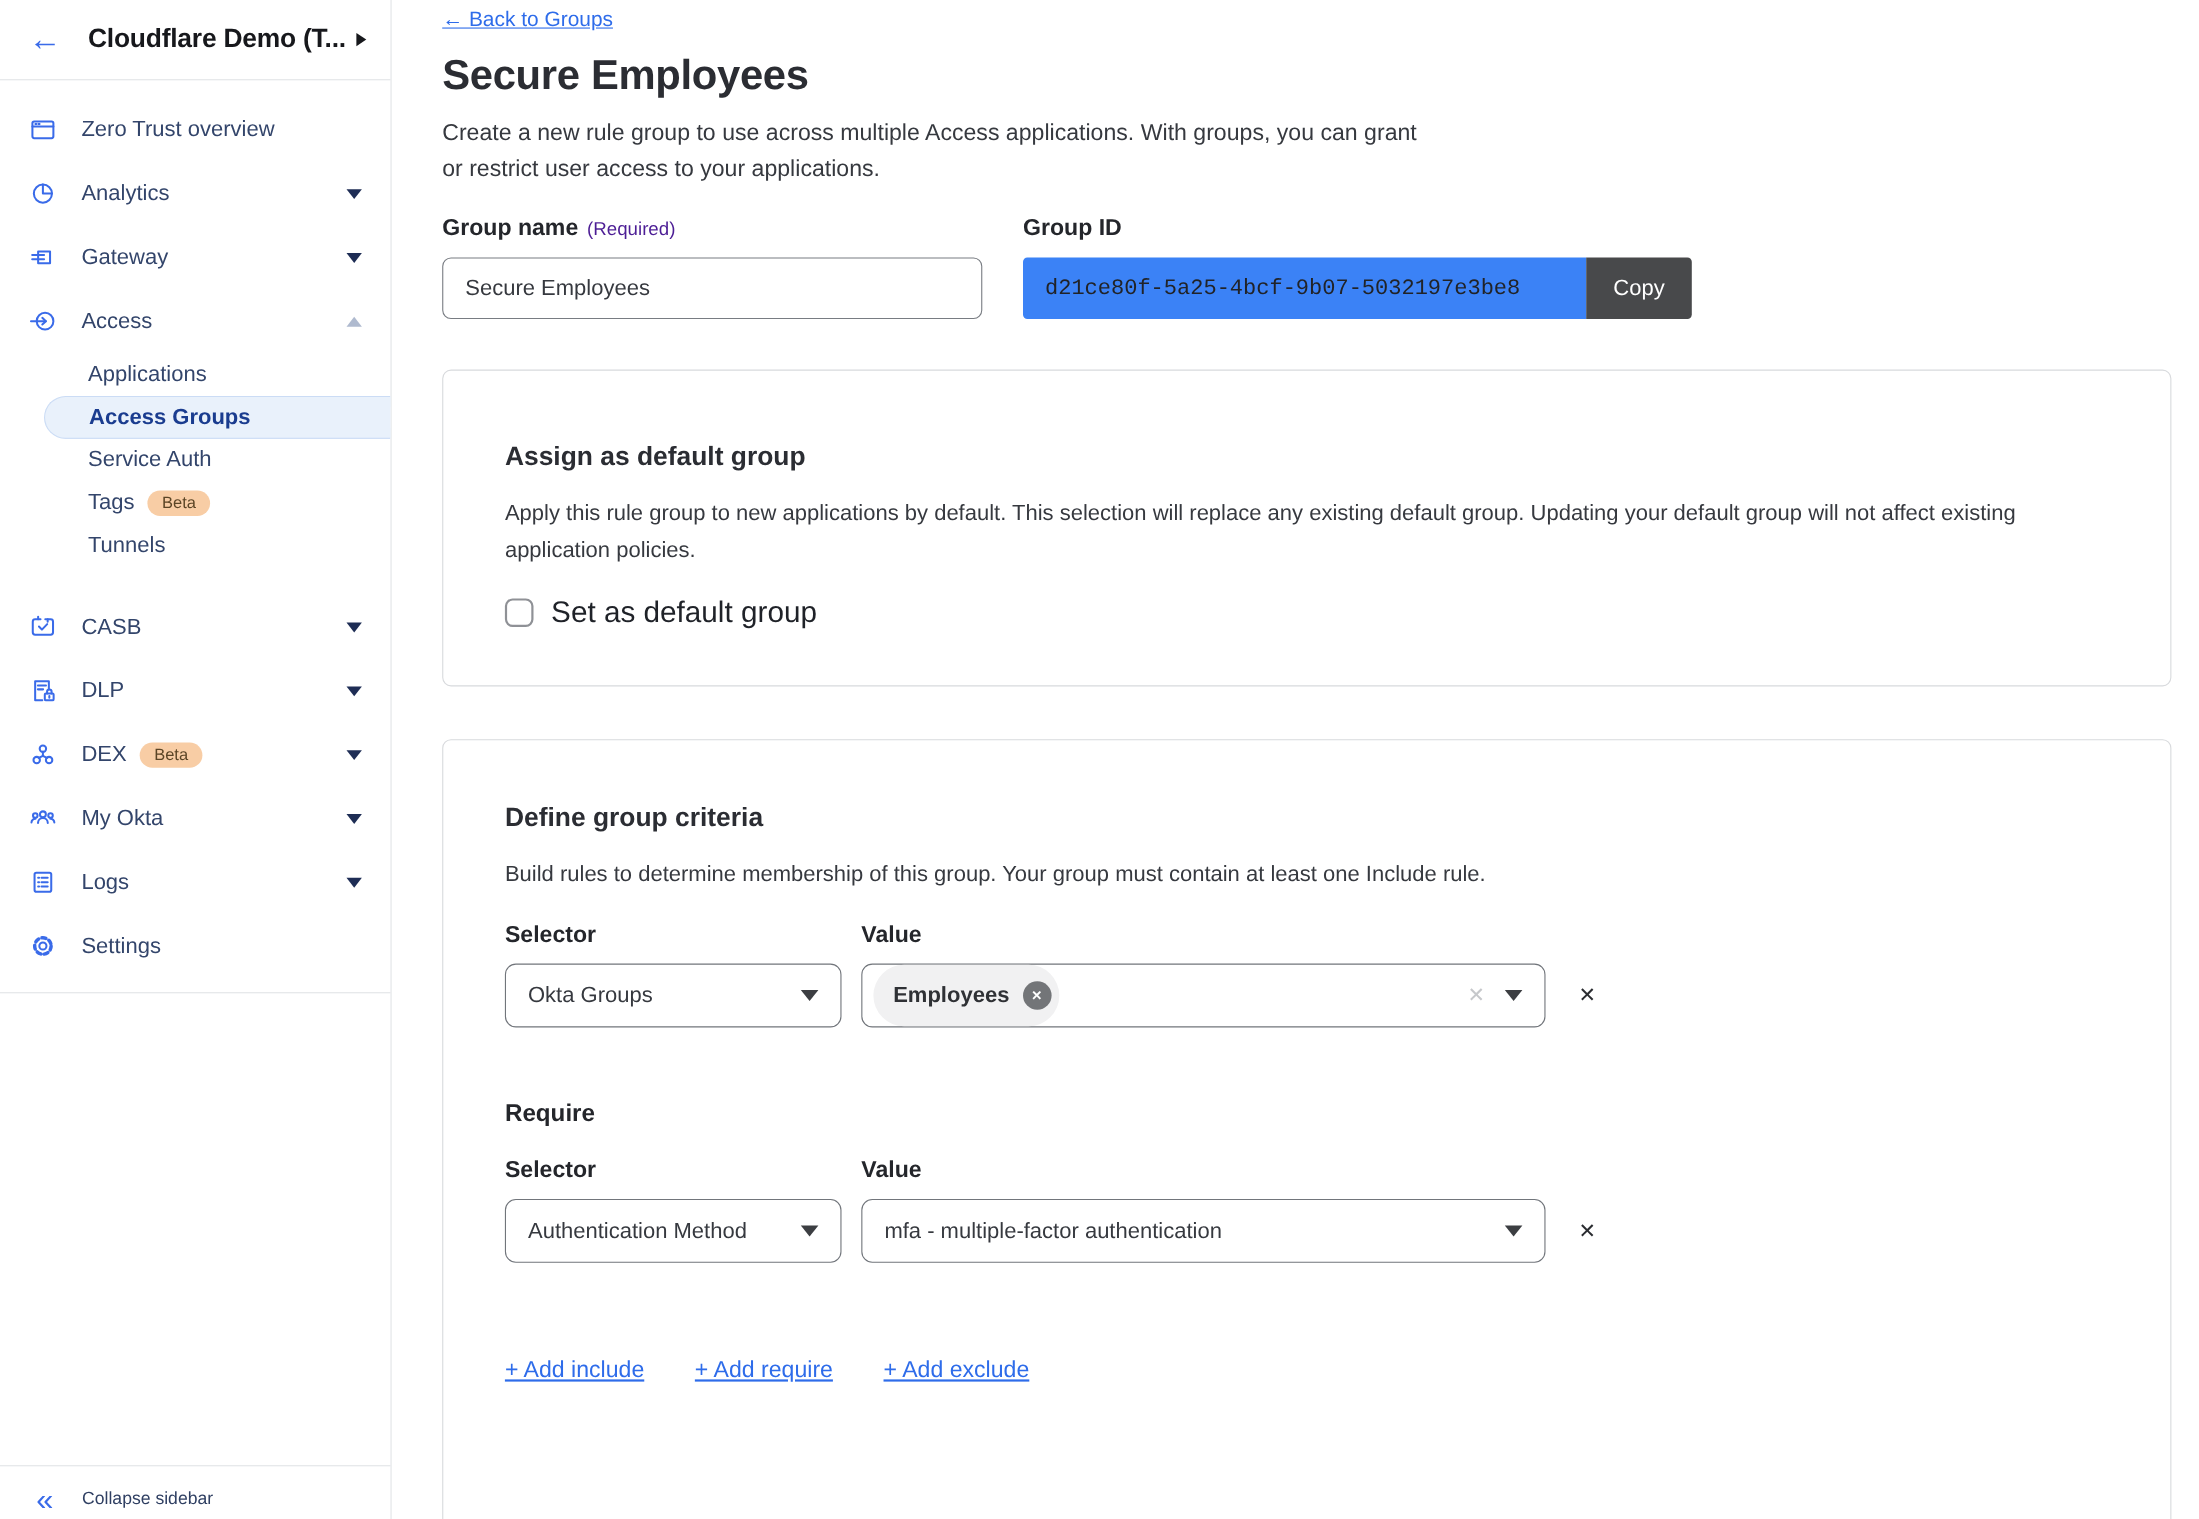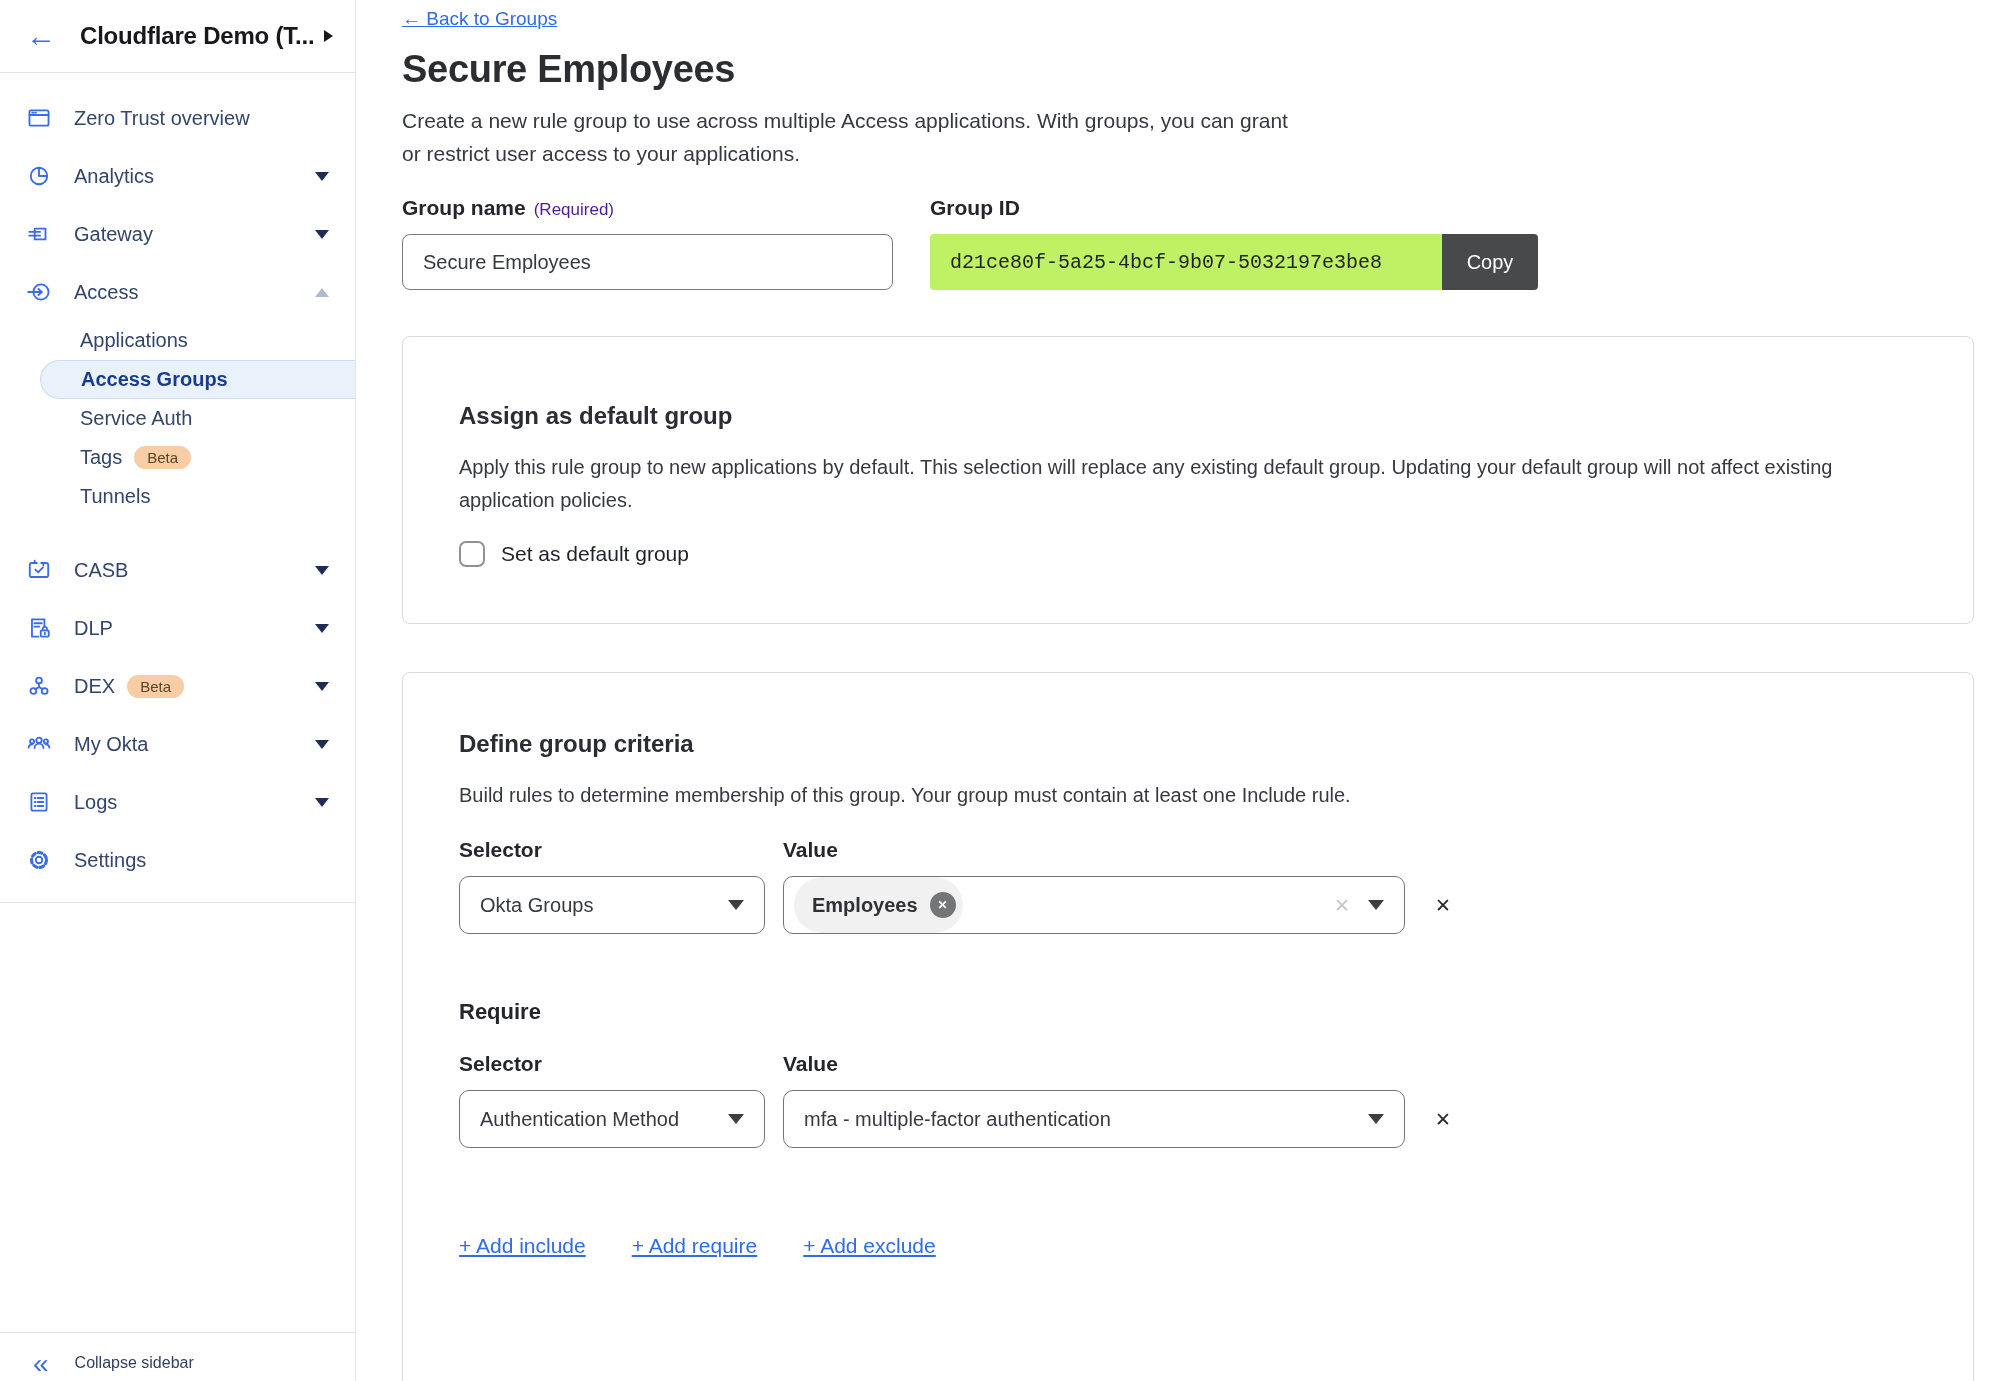--- a/index.html
+++ b/index.html
@@ -82,42 +82,42 @@
   .lbl{font-size:21px;font-weight:700;color:#24262B;}
   .req{font-size:17px;color:#4c1d95;margin-left:8px;}
   .text-input{
     margin-top:12px;width:491px;height:56px;box-sizing:border-box;
     border:1.5px solid #787C82;border-radius:8px;padding:0 20px;
     font-family:"Liberation Sans",sans-serif;font-size:20px;color:#36393F;outline:none;background:#fff;
   }
   .field-id{margin-left:37px;}
   .id-row{display:flex;margin-top:12px;height:56px;}
   .code-box{
-    width:512px;box-sizing:border-box;background:#bef264;border-radius:4px 0 0 4px;
+    width:512px;box-sizing:border-box;background:#3b82f6;border-radius:4px 0 0 4px;
     display:flex;align-items:center;padding:0 20px;
     font-family:"Liberation Mono","DejaVu Sans Mono",monospace;font-size:20px;color:#212327;
   }
   .copy-btn{
     width:96px;border:none;background:#48494B;color:#FFFFFF;font-size:20px;
     font-family:"Liberation Sans",sans-serif;border-radius:0 4px 4px 0;cursor:pointer;
   }
 
   .card{
     width:1572px;box-sizing:border-box;border:1px solid #D8DADD;border-radius:8px;
     padding:64px 56px 0 56px;background:#fff;
   }
   .card-default{margin-top:46px;height:288px;}
   .card-criteria{margin-top:48px;height:820px;padding-top:56px;}
   .card h2{margin:0;font-size:24px;font-weight:700;color:#2B2D33;line-height:30px;}
   .card-desc{margin:20px 0 0 0;font-size:20px;line-height:33px;color:#36393F;max-width:1490px;}
   .cb-row{display:flex;align-items:center;margin-top:24px;cursor:pointer;}
   .checkbox{
     width:26px;height:26px;box-sizing:border-box;border:2px solid #8F9196;border-radius:7px;background:#fff;
   }
-  .cb-label{margin-left:16px;font-size:21px;color:#1F2228;}
+  .cb-label{margin-left:16px;font-size:27px;color:#1F2228;}
 
   .rule-heading{margin:56px 0 0 0;font-size:22px;font-weight:700;color:#24262B;line-height:28px;}
   .rule-heading.require{margin-top:64px;}
   .rule-labels{display:flex;margin-top:26px;height:26px;}
   .rule-labels .rl{font-size:21px;font-weight:700;color:#24262B;}
   .rule-labels .rl.first{width:324px;}
   .rule-row{display:flex;align-items:center;margin-top:12px;}
   .select{
     height:58px;box-sizing:border-box;border:1.5px solid #71757B;border-radius:10px;background:#fff;
     display:flex;align-items:center;padding:0 20px;font-size:20px;color:#36393F;cursor:pointer;

